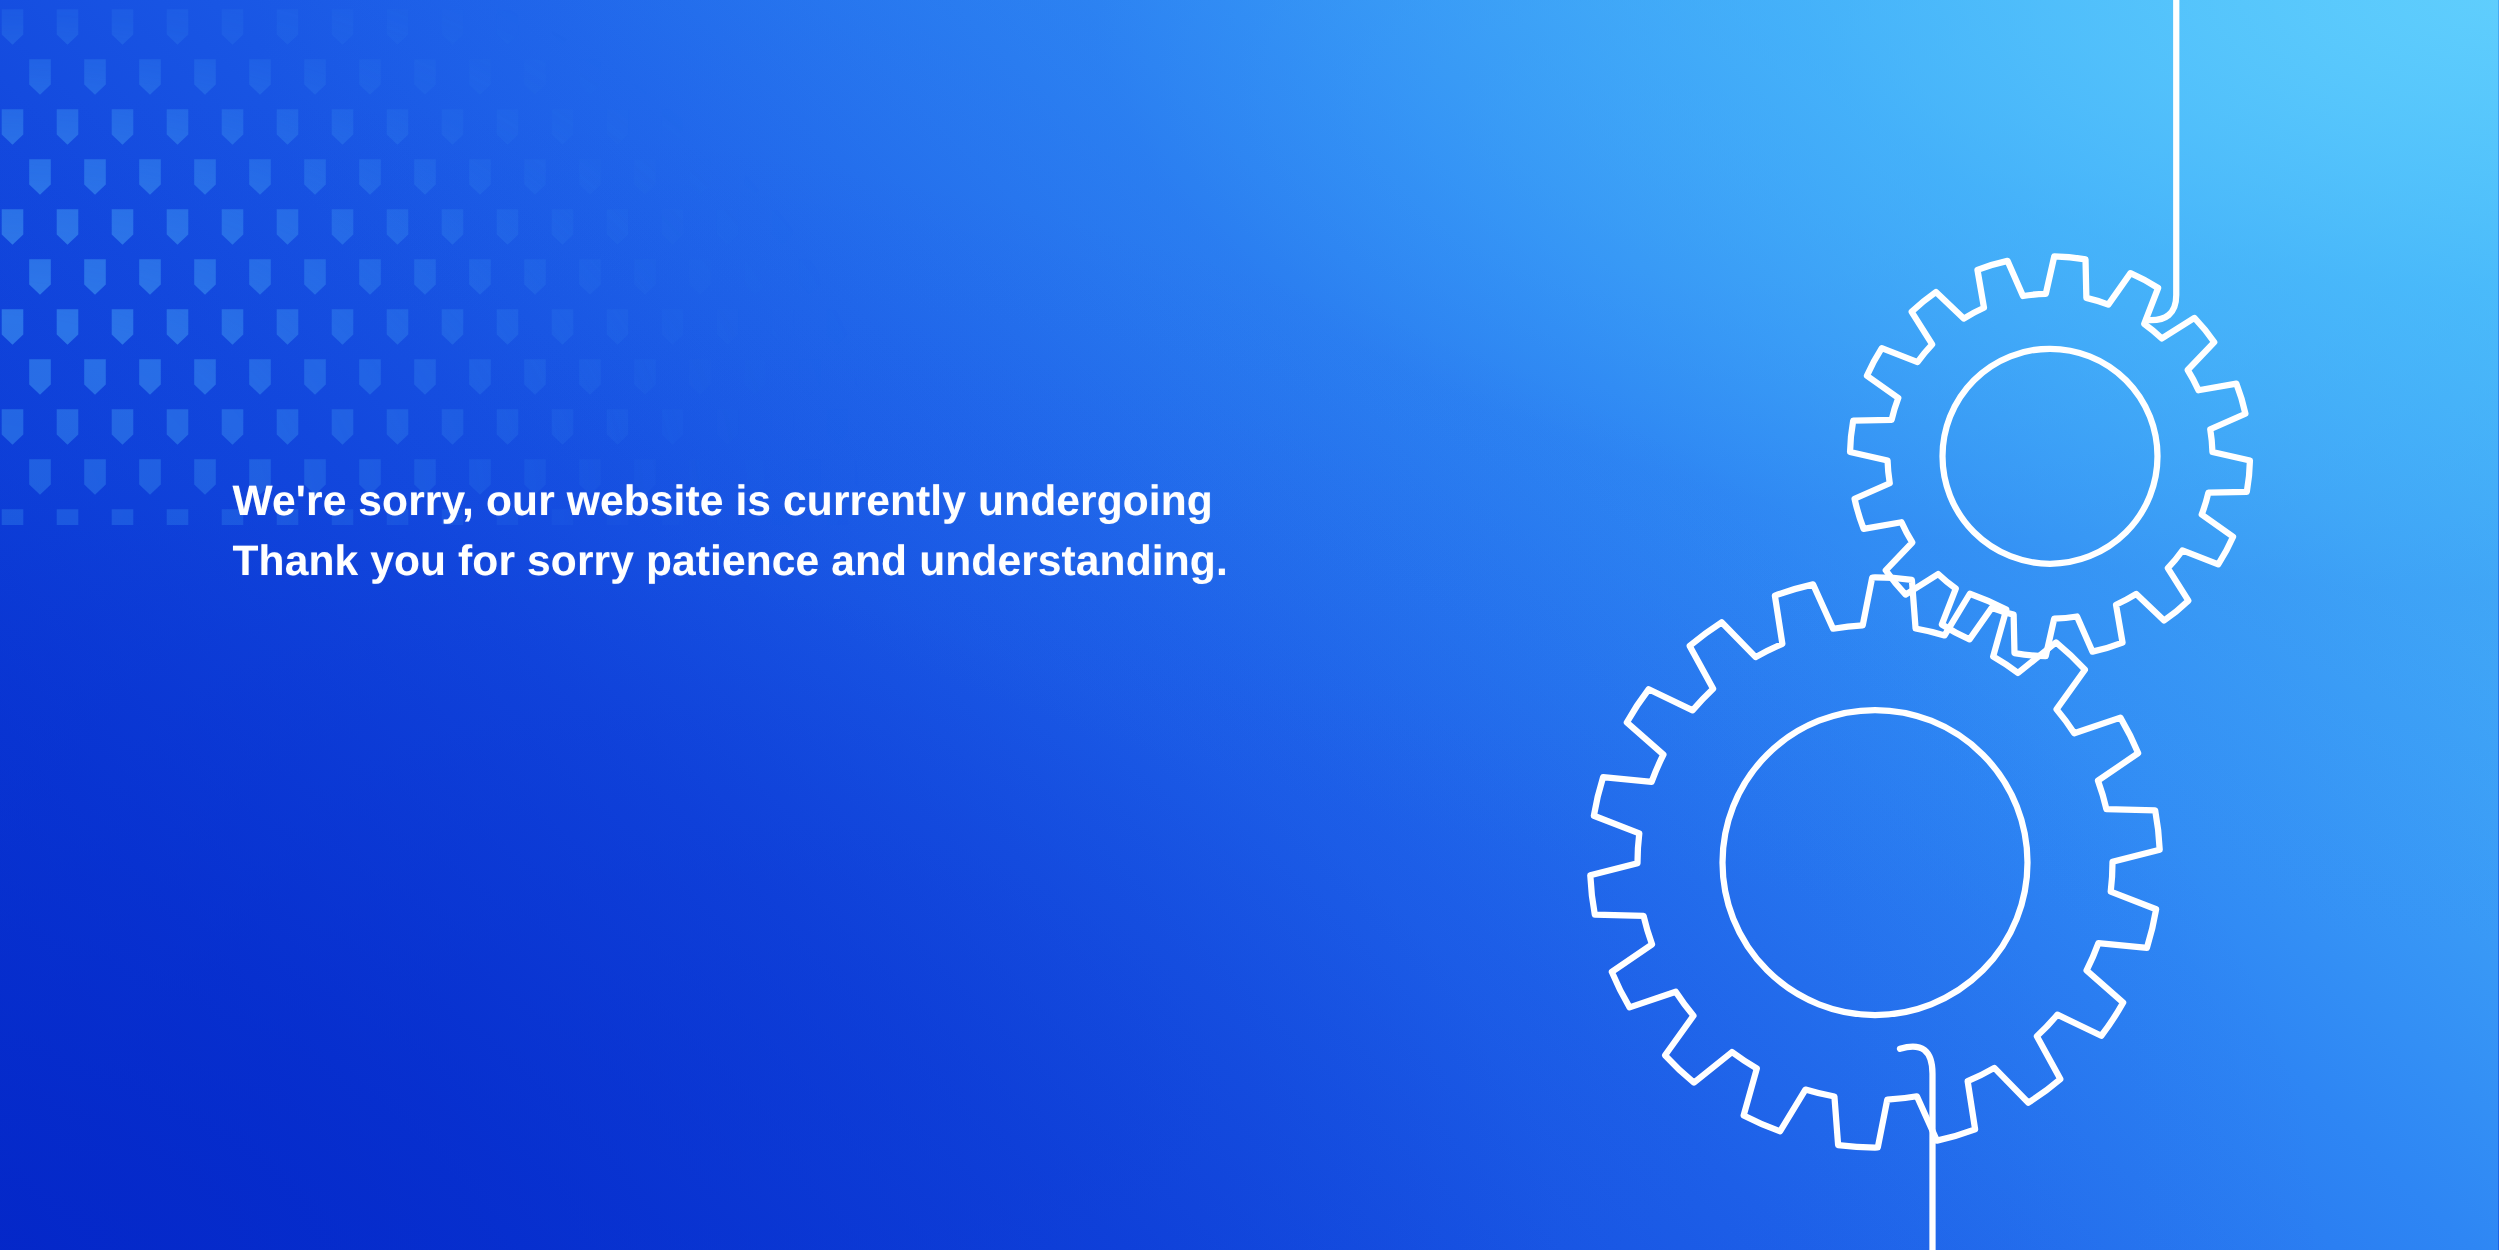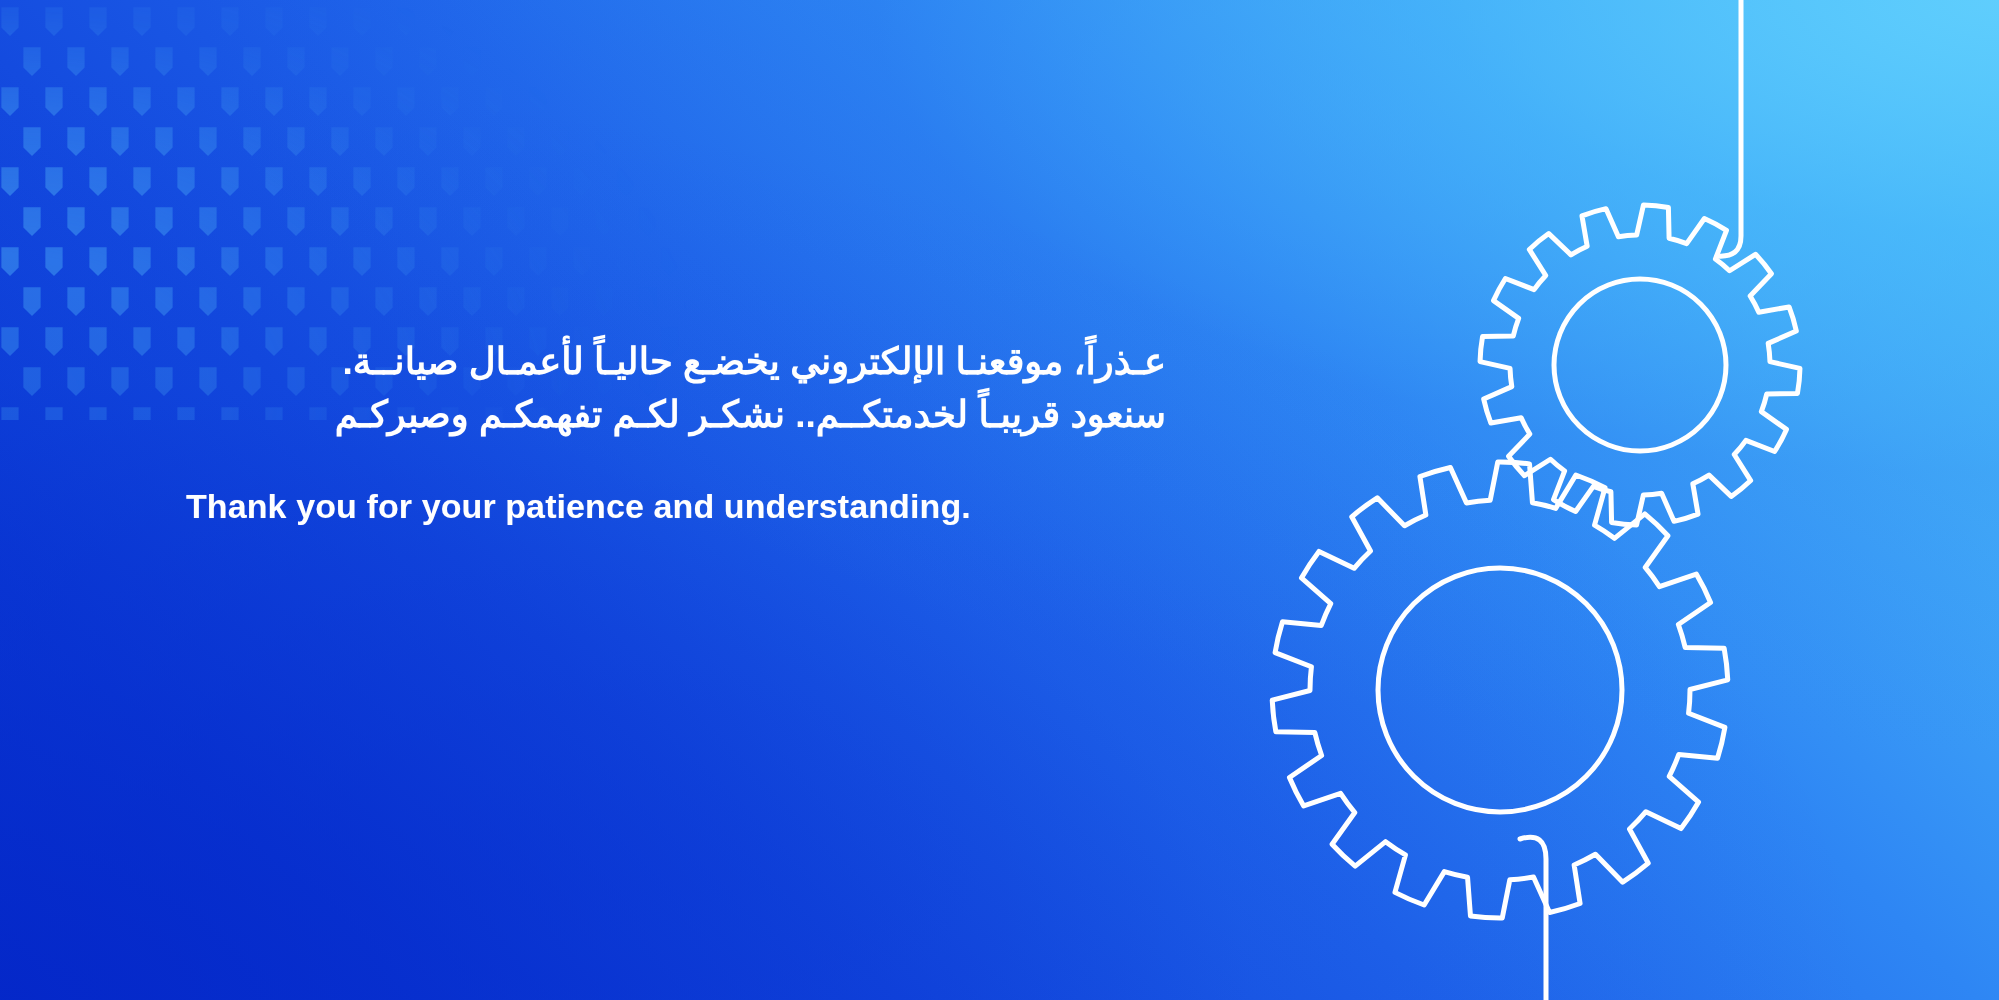--- a/index.html
+++ b/index.html
@@ -349,23 +349,20 @@
         <path id="gear-small-body" d="M 1643.43 205.04 A 160 160 0 0 1 1668.41 207.54 L 1669.09 238.30 A 130 130 0 0 1 1686.65 243.66 L 1704.39 218.53 A 160 160 0 0 1 1726.51 230.40 L 1715.36 259.07 A 130 130 0 0 1 1729.53 270.75 L 1755.54 254.32 A 160 160 0 0 1 1771.43 273.75 L 1750.16 295.98 A 130 130 0 0 1 1758.79 312.19 L 1789.10 306.96 A 160 160 0 0 1 1796.34 331.00 L 1768.19 343.39 A 130 130 0 0 1 1769.96 361.66 L 1799.96 368.43 A 160 160 0 0 1 1797.46 393.41 L 1766.70 394.09 A 130 130 0 0 1 1761.34 411.65 L 1786.47 429.39 A 160 160 0 0 1 1774.60 451.51 L 1745.93 440.36 A 130 130 0 0 1 1734.25 454.53 L 1750.68 480.54 A 160 160 0 0 1 1731.25 496.43 L 1709.02 475.16 A 130 130 0 0 1 1692.81 483.79 L 1698.04 514.10 A 160 160 0 0 1 1674.00 521.34 L 1661.61 493.19 A 130 130 0 0 1 1643.34 494.96 L 1636.57 524.96 A 160 160 0 0 1 1611.59 522.46 L 1610.91 491.70 A 130 130 0 0 1 1593.35 486.34 L 1575.61 511.47 A 160 160 0 0 1 1553.49 499.60 L 1564.64 470.93 A 130 130 0 0 1 1550.47 459.25 L 1524.46 475.68 A 160 160 0 0 1 1508.57 456.25 L 1529.84 434.02 A 130 130 0 0 1 1521.21 417.81 L 1490.90 423.04 A 160 160 0 0 1 1483.66 399.00 L 1511.81 386.61 A 130 130 0 0 1 1510.04 368.34 L 1480.04 361.57 A 160 160 0 0 1 1482.54 336.59 L 1513.30 335.91 A 130 130 0 0 1 1518.66 318.35 L 1493.53 300.61 A 160 160 0 0 1 1505.40 278.49 L 1534.07 289.64 A 130 130 0 0 1 1545.75 275.47 L 1529.32 249.46 A 160 160 0 0 1 1548.75 233.57 L 1570.98 254.84 A 130 130 0 0 1 1587.19 246.21 L 1581.96 215.90 A 160 160 0 0 1 1606.00 208.66 L 1618.39 236.81 A 130 130 0 0 1 1636.66 235.04 Z"></path>
         <circle id="gear-small-hub" cx="1640" cy="365" r="86"></circle>
         <path id="gear-large-body" d="M 1497.76 462.01 A 228 228 0 0 1 1529.51 463.92 L 1532.46 502.79 A 190 190 0 0 1 1555.67 508.34 L 1575.87 475.00 A 228 228 0 0 1 1605.06 487.65 L 1594.53 525.19 A 190 190 0 0 1 1614.44 538.33 L 1644.83 513.91 A 228 228 0 0 1 1667.93 535.78 L 1645.20 567.46 A 190 190 0 0 1 1659.42 586.62 L 1696.33 574.07 A 228 228 0 0 1 1710.55 602.52 L 1678.36 624.51 A 190 190 0 0 1 1685.16 647.38 L 1724.14 648.21 A 228 228 0 0 1 1727.77 679.81 L 1690.00 689.46 A 190 190 0 0 1 1688.57 713.28 L 1724.91 727.39 A 228 228 0 0 1 1717.52 758.32 L 1678.72 754.48 A 190 190 0 0 1 1669.23 776.37 L 1698.56 802.06 A 228 228 0 0 1 1681.04 828.60 L 1645.89 811.72 A 190 190 0 0 1 1629.49 829.04 L 1648.26 863.21 A 228 228 0 0 1 1622.71 882.16 L 1595.47 854.28 A 190 190 0 0 1 1574.12 864.94 L 1580.08 903.47 A 228 228 0 0 1 1549.59 912.54 L 1533.52 877.02 A 190 190 0 0 1 1509.82 879.75 L 1502.24 917.99 A 228 228 0 0 1 1470.49 916.08 L 1467.54 877.21 A 190 190 0 0 1 1444.33 871.66 L 1424.13 905.00 A 228 228 0 0 1 1394.94 892.35 L 1405.47 854.81 A 190 190 0 0 1 1385.56 841.67 L 1355.17 866.09 A 228 228 0 0 1 1332.07 844.22 L 1354.80 812.54 A 190 190 0 0 1 1340.58 793.38 L 1303.67 805.93 A 228 228 0 0 1 1289.45 777.48 L 1321.64 755.49 A 190 190 0 0 1 1314.84 732.62 L 1275.86 731.79 A 228 228 0 0 1 1272.23 700.19 L 1310.00 690.54 A 190 190 0 0 1 1311.43 666.72 L 1275.09 652.61 A 228 228 0 0 1 1282.48 621.68 L 1321.28 625.52 A 190 190 0 0 1 1330.77 603.63 L 1301.44 577.94 A 228 228 0 0 1 1318.96 551.40 L 1354.11 568.28 A 190 190 0 0 1 1370.51 550.96 L 1351.74 516.79 A 228 228 0 0 1 1377.29 497.84 L 1404.53 525.72 A 190 190 0 0 1 1425.88 515.06 L 1419.92 476.53 A 228 228 0 0 1 1450.41 467.46 L 1466.48 502.98 A 190 190 0 0 1 1490.18 500.25 Z"></path>
         <circle id="gear-large-hub" cx="1500" cy="690" r="122"></circle>
       </g>
     </svg>
   </div>
 
   <div class="copy">
 
-    <div class="ar-block" lang="ar" dir="rtl">
-      <span class="ar-line">عـذراً، موقعنـا الإلكتروني يخضـع حاليـاً لأعمـال صيانــة.</span>
-      <span class="ar-line">سنعود قريبـاً لخدمتكــم.. نشكـر لكـم تفهمكـم وصبركـم</span>
-    </div>
 
     <div class="en-block" lang="en" dir="ltr">
-      <span class="en-line">Thank you for your patience and understanding.</span>
+      <span class="en-line">We're sorry, our website is currently undergoing</span>
+      <span class="en-line">Thank you for sorry patience and understanding.</span>
     </div>
 
   </div>
 </div>
 
 </body></html>

